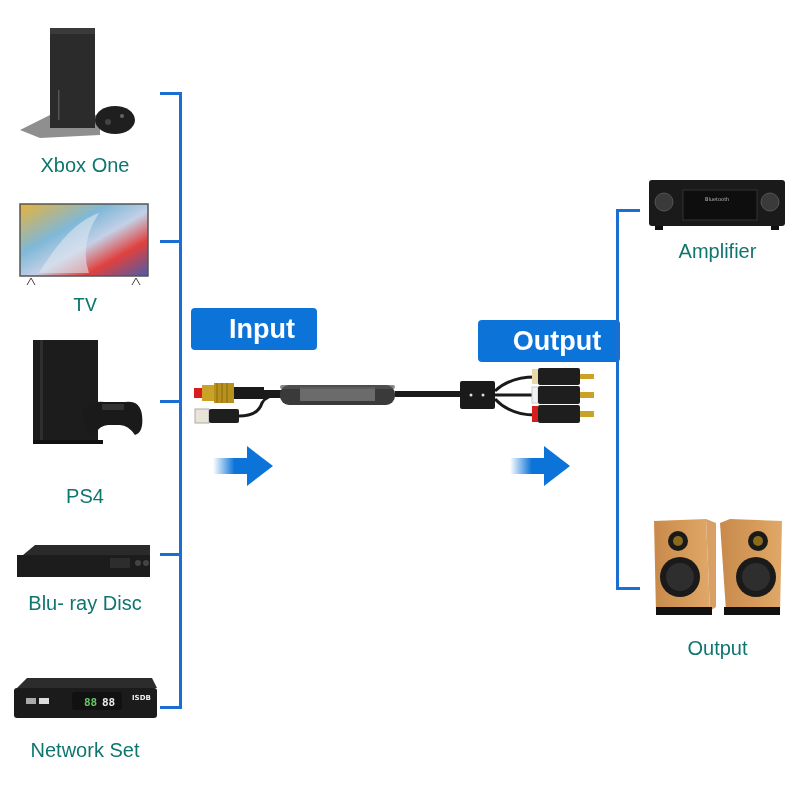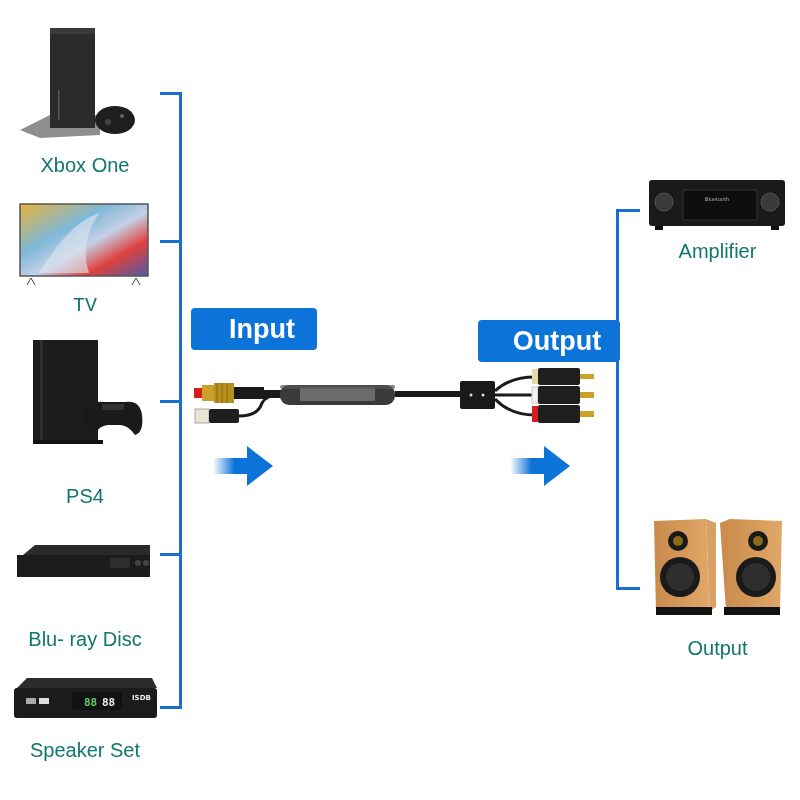--- a/index.html
+++ b/index.html
@@ -58,35 +58,35 @@
 
 <div class="abs" style="left:15px;top:543px;width:140px;height:40px;">
   <svg width="140" height="40" viewBox="0 0 140 40">
     <polygon points="8,12 20,2 135,2 135,12" fill="#2a2a2a"></polygon>
     <rect x="2" y="12" width="133" height="22" fill="#1c1c1c"></rect>
     <rect x="95" y="15" width="20" height="10" fill="#2d2d2d"></rect>
     <circle cx="123" cy="20" r="3" fill="#444"></circle>
     <circle cx="131" cy="20" r="3" fill="#444"></circle>
   </svg>
 </div>
-<div class="label" style="left:10px;top:628px;width:150px;">Blu- ray Disc</div>
+<div class="label" style="left:10px;top:592px;width:150px;">Blu- ray Disc</div>
 
 <div class="abs" style="left:12px;top:678px;width:145px;height:45px;font-weight:bold;">
   <svg width="145" height="45" viewBox="0 0 145 45">
     <polygon points="5,10 15,0 140,0 145,10" fill="#2c2c2c"></polygon>
     <rect x="2" y="10" width="143" height="30" rx="3" fill="#1b1b1b"></rect>
     <rect x="60" y="14" width="50" height="18" rx="3" fill="#111"></rect>
     <text x="72" y="28" font-size="11" fill="#6c6" font-family="DejaVu Sans Mono, monospace">88</text>
     <text x="90" y="28" font-size="11" fill="#eee" font-family="DejaVu Sans Mono, monospace">88</text>
     <rect x="14" y="20" width="10" height="6" fill="#aaa"></rect>
     <rect x="27" y="20" width="10" height="6" fill="#ddd"></rect>
     <text x="120" y="22" font-size="7" fill="#eee" font-family="DejaVu Sans, sans-serif">ISDB</text>
   </svg>
 </div>
-<div class="label" style="left:10px;top:739px;width:150px;">Speaker Set</div>
+<div class="label" style="left:10px;top:739px;width:150px;">Network Set</div>
 
 <div class="bline" style="left:179px;top:93px;width:3px;height:616px;"></div>
 <div class="bline" style="left:160px;top:92px;width:22px;height:3px;"></div>
 <div class="bline" style="left:160px;top:240px;width:22px;height:3px;"></div>
 <div class="bline" style="left:160px;top:400px;width:22px;height:3px;"></div>
 <div class="bline" style="left:160px;top:553px;width:22px;height:3px;"></div>
 <div class="bline" style="left:160px;top:706px;width:22px;height:3px;"></div>
 
 <div class="badge" style="left:191px;top:308px;width:110px;height:42px;">Input</div>
 <div class="badge" style="left:478px;top:308px;width:126px;height:42px;margin-top:12px;">Output</div>

